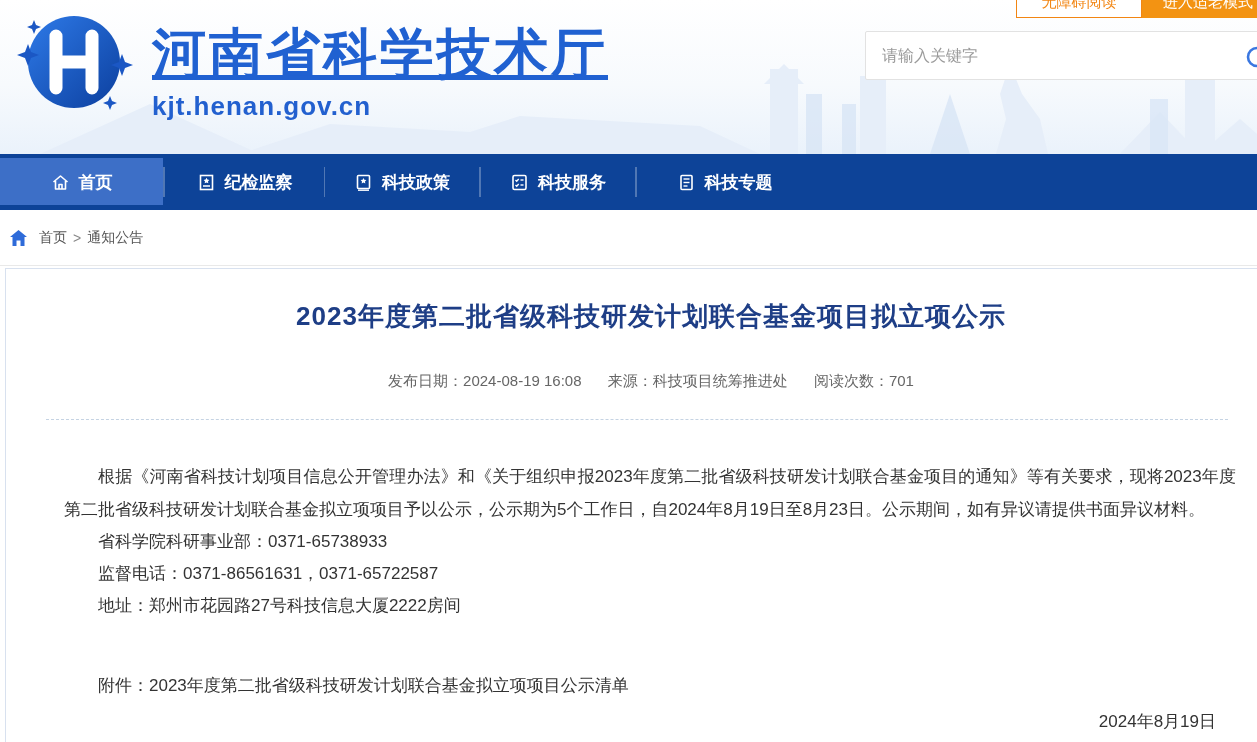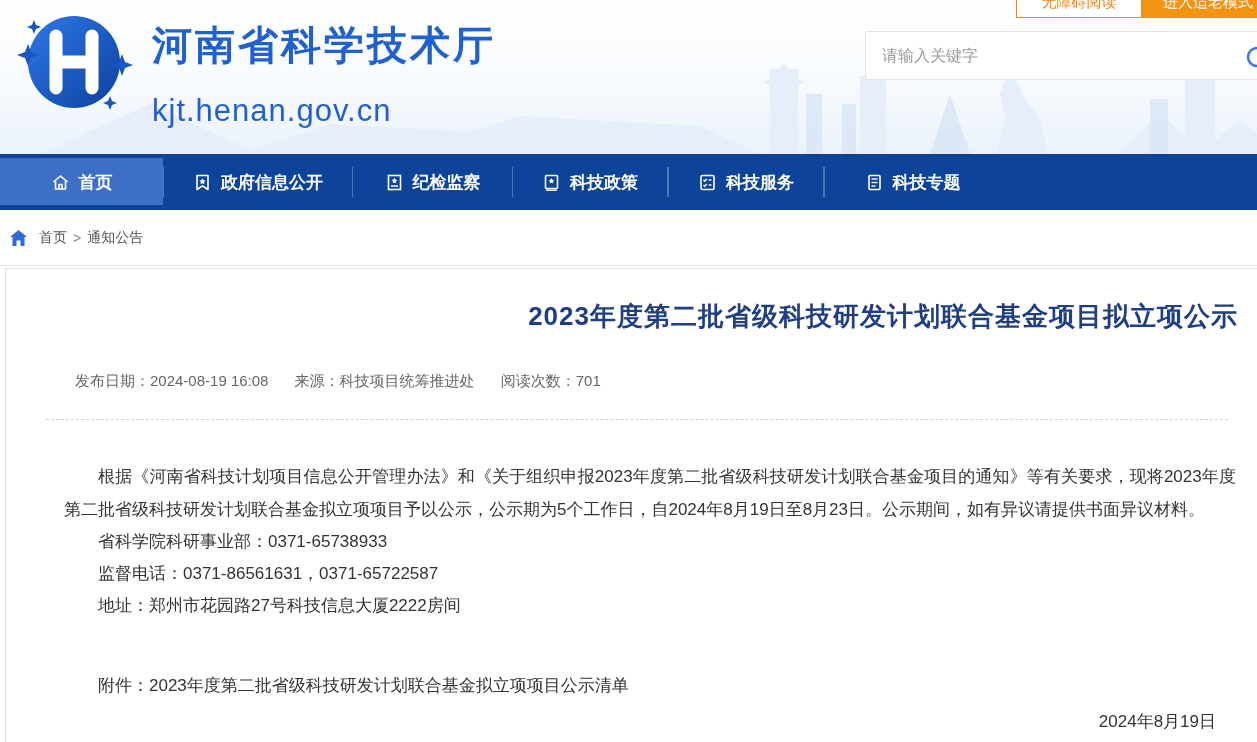--- a/index.html
+++ b/index.html
@@ -6,22 +6,22 @@
   html,body { width:1257px; height:742px; overflow:hidden; background:#fff;
     font-family:"Liberation Sans","DejaVu Sans",sans-serif; }
   .page { position:relative; width:1257px; height:742px; }
 
   
   .header { position:relative; width:100%; height:154px; overflow:hidden;
     background:linear-gradient(180deg,#ffffff 0%,#f7fafd 55%,#eaf2fb 100%); }
   .skyline { position:absolute; left:0; bottom:0; width:1257px; height:90px; }
   .logo-wrap { position:absolute; left:10px; top:6px; width:132px; height:112px; }
   .site-ident { position:absolute; left:152px; top:18px; }
-  .site-name { font-size:40px; font-weight:bold; color:#2061d1; letter-spacing:3px; }
-  .site-url { font-size:31px; color:#2260cf; margin-top:20px; letter-spacing:1px; }
+  .site-name { font-size:54px; font-weight:bold; color:#2061d1; letter-spacing:3px;text-decoration:underline; }
+  .site-url { font-size:26px; color:#2260cf; margin-top:0; letter-spacing:1px;font-weight:bold; }
 
   .top-btns { position:absolute; left:1016px; top:-13px; display:flex; }
   .btn-access { width:126px; height:31px; background:#fff; border:1px solid #f28613;
     color:#f28613; font-size:15px; display:flex; align-items:center; justify-content:center; }
   .btn-elder { width:132px; height:31px; background:#f39312; border:1px solid #f39312;
     color:#fff; font-size:15px; display:flex; align-items:center; justify-content:center; }
 
   .search-box { position:absolute; left:865px; top:31px; width:400px; height:49px;
     background:#fff; border:1px solid #e2e2e2; border-radius:2px; display:flex; align-items:center; }
   .search-input { flex:1; height:100%; border:none; outline:none; background:transparent;
@@ -45,22 +45,22 @@
     background:#fff; border-bottom:1px solid #e9e9e9; }
   .bc-home-icon { width:17px; height:16px; margin-right:12px; }
   .bc-text { font-size:14px; color:#555; }
   .bc-link { cursor:pointer; }
   .bc-sep { margin:0 6px; color:#888; }
 
   
   .content-box { position:absolute; left:5px; top:268px; width:1262px; height:560px;
     background:#fff; border:1px solid #d8e1ef; }
   .article { padding:30px 28px 0 58px; }
-  .article-title { text-align:right; font-size:26px; font-weight:bold; color:#1e3e86; letter-spacing:1px; }
-  .article-meta { margin-top:38px; font-size:15px; color:#666; }
+  .article-title { text-align:center; font-size:26px; font-weight:bold; color:#1e3e86; letter-spacing:1px; }
+  .article-meta { margin-top:38px; text-align:center; font-size:15px; color:#666; }
   .article-meta .meta-group { margin:0 11px; }
   .dashed-sep { margin:28px 10px 0 -18px; border-top:1px dashed #c5d3e3; height:0; }
   .article-body { margin-top:33px; font-size:17px; color:#333; }
   .para { text-indent:2em; line-height:33px; text-align:justify; margin-right:2px;margin-top:40px; }
   .contact-line { text-indent:2em; line-height:32px; }
   .attachment { text-indent:2em; line-height:32px; margin-top:48px; }
   .attachment-link { cursor:pointer; }
   .article-date { margin-top:5px; text-align:right; padding-right:22px; font-size:17px; color:#333; line-height:30px; }
 </style>
 </head>
@@ -129,27 +129,20 @@
   <div class="nav">
 
     <div class="nav-item active" style="width:163px">
       <svg class="nicon" viewBox="0 0 19 19">
         <path d="M2.5 9 L9.5 3 L16.5 9 M4.5 8 V16 H14.5 V8 M8 16 V11.5 H11 V16" fill="none" stroke="#fff" stroke-width="1.6" stroke-linejoin="round"></path>
       </svg>
       <span>首页</span>
     </div>
 
     <div class="nav-sep"></div>
-    <div class="nav-item" style="width:188px">
-      <svg class="nicon" viewBox="0 0 19 19">
-        <path d="M4 2.5 H15 V16.5 L9.5 12.8 L4 16.5 Z" fill="none" stroke="#fff" stroke-width="1.6" stroke-linejoin="round"></path>
-        <path d="M9.5 5.2 l1 2 2.2.3 -1.6 1.5 .4 2.2 -2-1 -2 1 .4-2.2 -1.6-1.5 2.2-.3z" fill="#fff"></path>
-      </svg>
-      <span>政府信息公开</span>
-    </div>
 
     <div class="nav-sep"></div>
     <div class="nav-item" style="width:159px">
       <svg class="nicon" viewBox="0 0 19 19">
         <rect x="3.5" y="2.5" width="12" height="14" fill="none" stroke="#fff" stroke-width="1.6"></rect>
         <path d="M9.5 4.8 l.9 1.8 2 .3 -1.4 1.4 .3 2 -1.8-.9 -1.8.9 .3-2 -1.4-1.4 2-.3z" fill="#fff"></path>
         <line x1="6" y1="13" x2="13" y2="13" stroke="#fff" stroke-width="1.5"></line>
       </svg>
       <span>纪检监察</span>
     </div>

